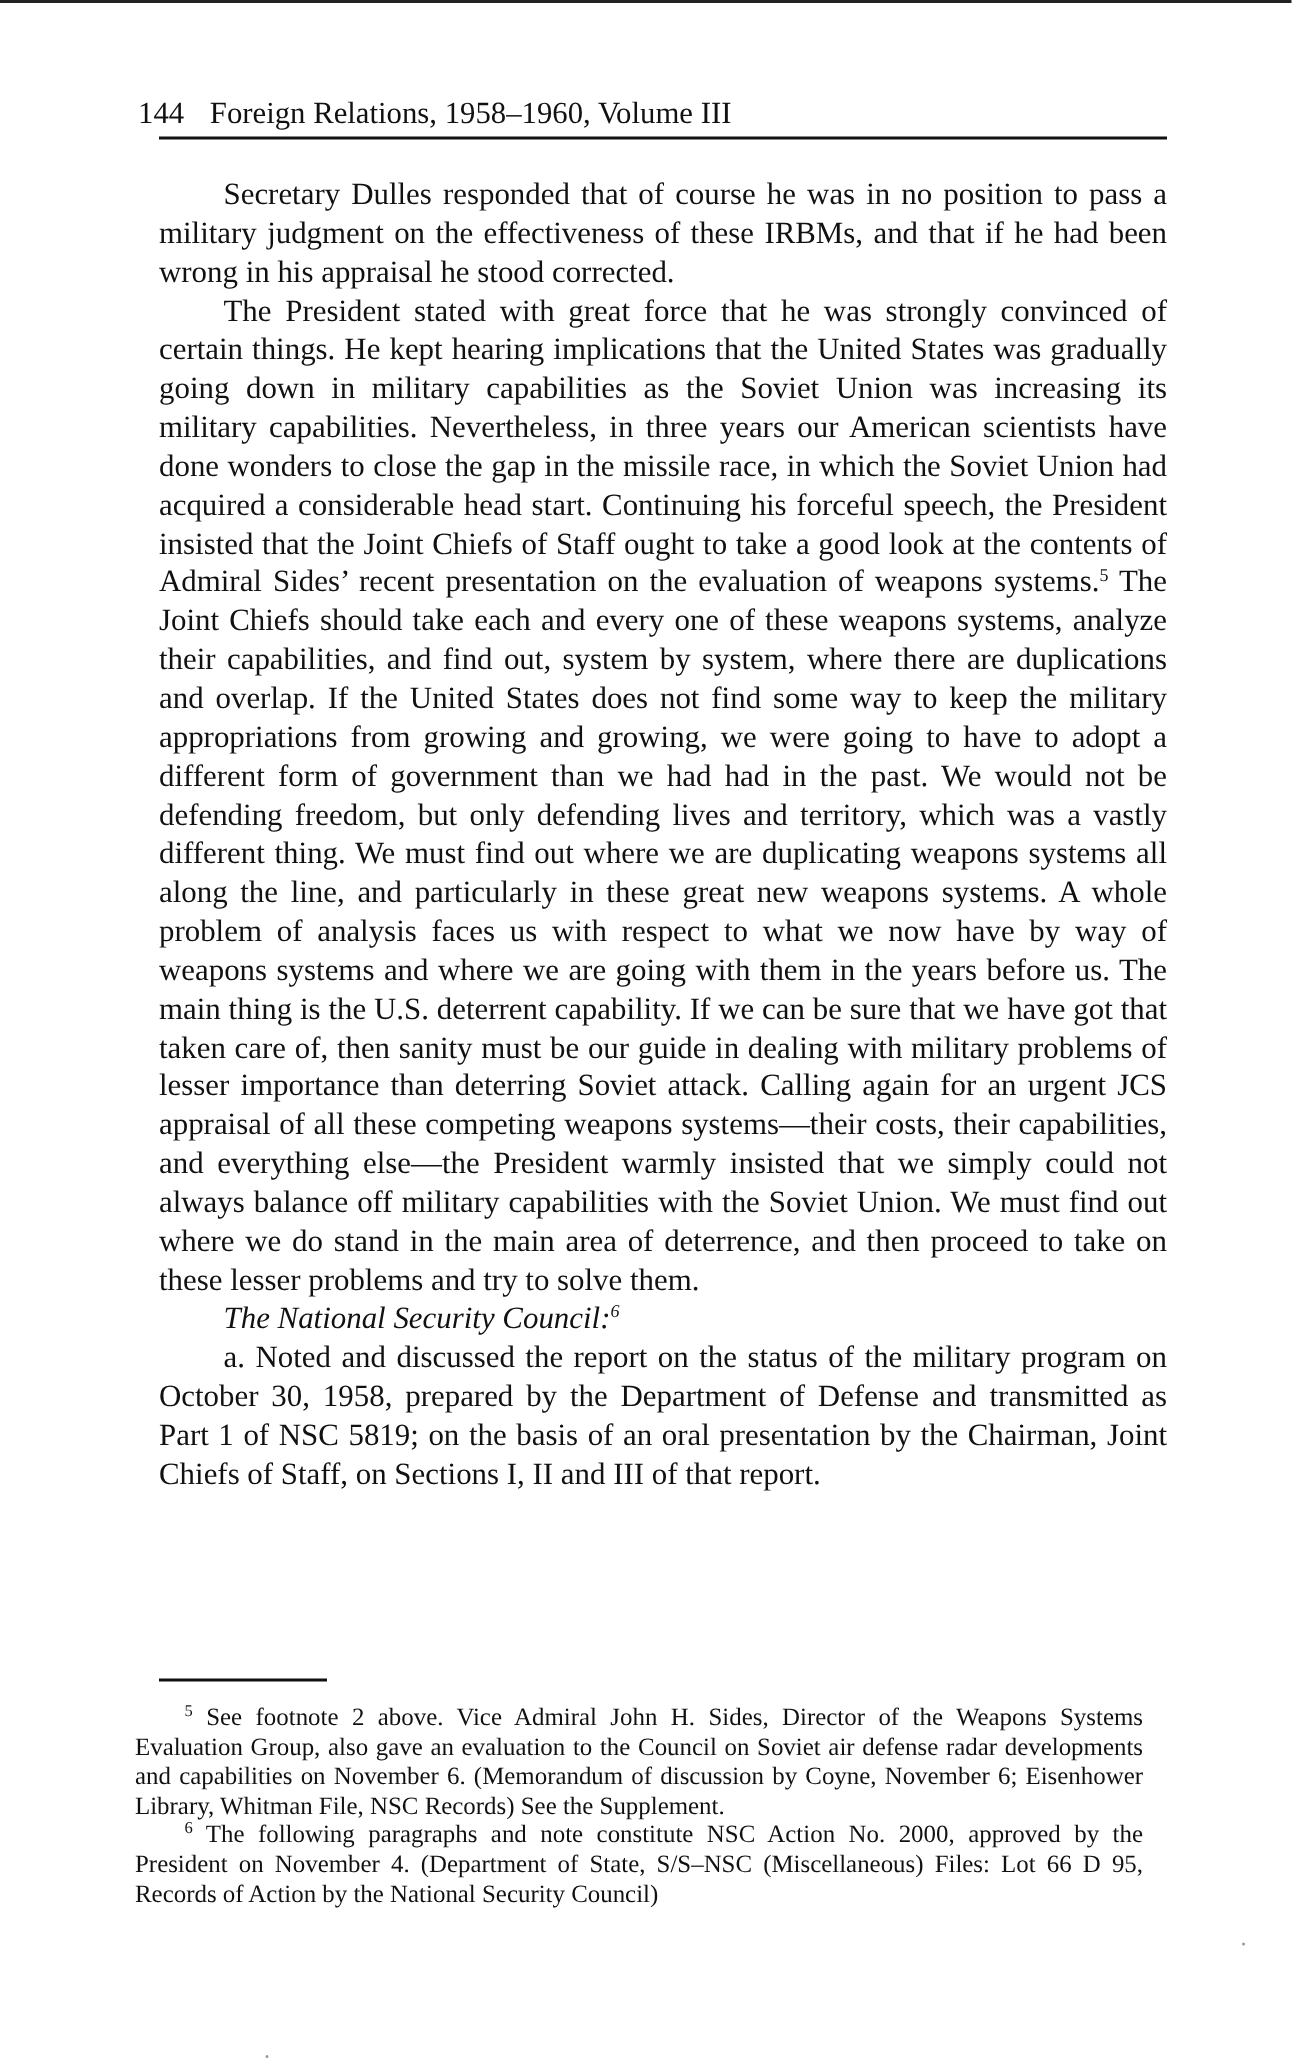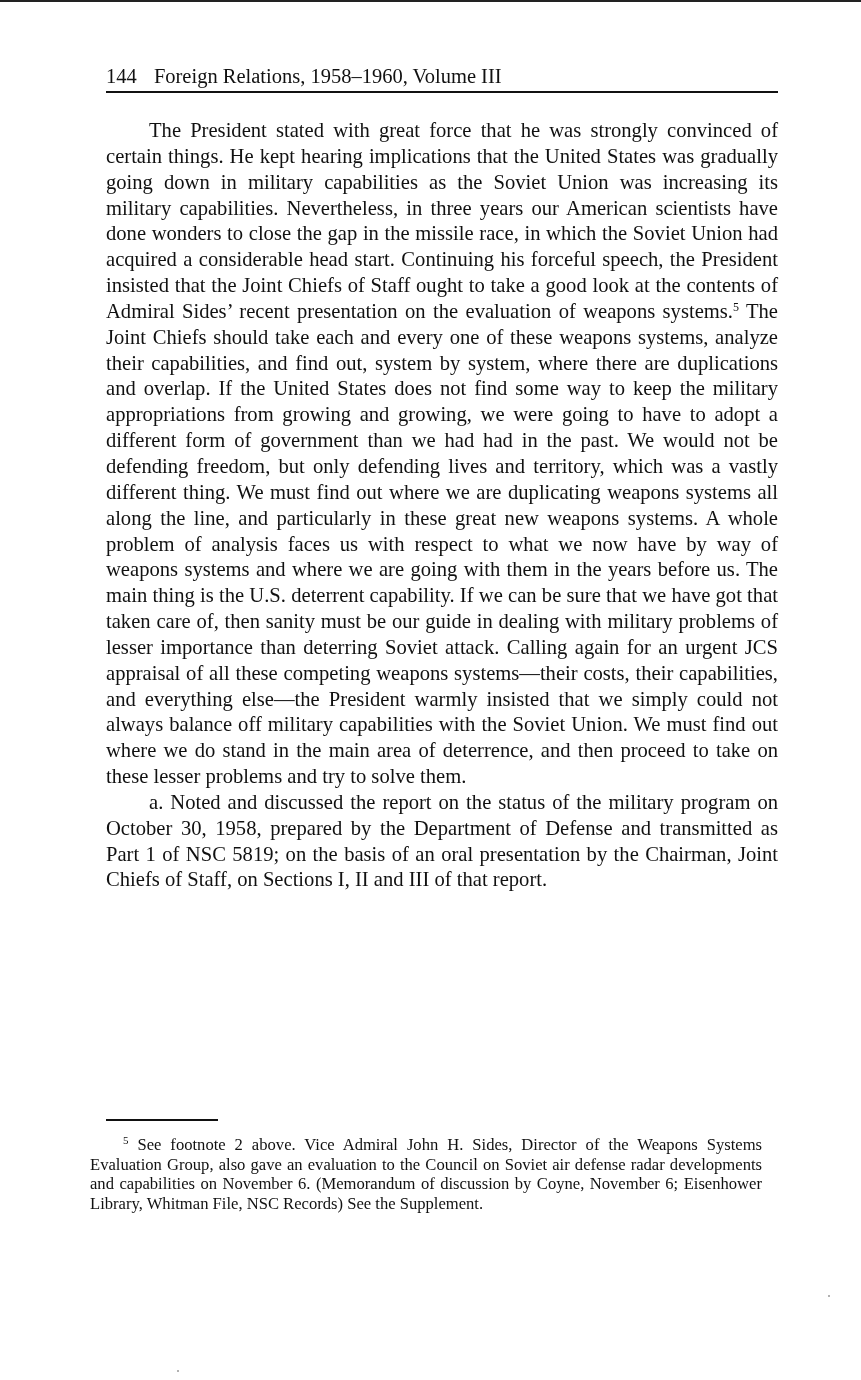--- a/index.html
+++ b/index.html
@@ -2,21 +2,21 @@
 <html><head>
 <meta charset="utf-8">
 <style>
   html, body { margin: 0; padding: 0; background: #ffffff; }
   body {
     width: 861px; height: 1380px; position: relative; overflow: hidden;
     font-family: "Liberation Serif", "DejaVu Serif", serif; color: #111111;
   }
   .top-edge { position: absolute; left: 0; top: 0; width: 861px; height: 2px; background: #222; }
   .running-head {
-    position: absolute; left: 106px; top: 62px; width: 672px;
+    position: absolute; left: 92px; top: 62px; width: 672px;
     font-size: 20.5px; line-height: 28px; white-space: nowrap;
   }
   .running-head .page-num { margin-right: 12px; }
   .head-rule { position: absolute; left: 106px; top: 91px; width: 672px; height: 2px; background: #111; }
   .body-text {
     position: absolute; left: 106px; top: 118px; width: 672px;
     font-size: 20.6px; line-height: 25.85px; text-align: justify;
     hyphens: manual;
   }
   .body-text p { margin: 0; text-indent: 43px; }
@@ -37,24 +37,27 @@
 
 <div class="top-edge"></div>
 
 <div class="running-head">
   <span class="page-num">144</span>
   <span>Foreign Relations, 1958–1960, Volume III</span>
 </div>
 <div class="head-rule"></div>
 
 <div class="body-text">
+  <p>Secretary Dulles responded that of course he was in no position to pass a military judgment on the effectiveness of these IRBMs, and that if he had been wrong in his appraisal he stood corrected.</p>
   <p><span>The President stated with great force that he was strongly convinced of certain things. He kept hearing implications that the United States was gradually going down in military capabilities as the Soviet Union was increasing its military capabilities. Nevertheless, in three years our American scientists have done wonders to close the gap in the missile race, in which the Soviet Union had acquired a considerable head start. Continuing his forceful speech, the President insisted that the Joint Chiefs of Staff ought to take a good look at the contents of Admiral Sides’ recent presentation on the evaluation of weapons systems.</span><sup class="fn">5</sup><span> The Joint Chiefs should take each and every one of these weapons systems, ana­lyze their capabilities, and find out, system by system, where there are duplications and overlap. If the United States does not find some way to keep the military appropriations from growing and growing, we were going to have to adopt a different form of government than we had had in the past. We would not be defending freedom, but only defending lives and territory, which was a vastly different thing. We must find out where we are duplicating weapons systems all along the line, and partic­ularly in these great new weapons systems. A whole problem of analysis faces us with respect to what we now have by way of weapons systems and where we are going with them in the years before us. The main thing is the U.S. deterrent capability. If we can be sure that we have got that taken care of, then sanity must be our guide in dealing with military problems of lesser importance than deterring Soviet attack. Calling again for an urgent JCS appraisal of all these competing weapons sys­tems—their costs, their capabilities, and everything else—the President warmly insisted that we simply could not always balance off military capabilities with the Soviet Union. We must find out where we do stand in the main area of deterrence, and then proceed to take on these lesser problems and try to solve them.</span></p>
+  <p class="italic-head"><span>The National Security Council:</span><sup class="fn it">6</sup></p>
   <p>a.  Noted and discussed the report on the status of the military pro­gram on October 30, 1958, prepared by the Department of Defense and transmitted as Part 1 of NSC 5819; on the basis of an oral presentation by the Chairman, Joint Chiefs of Staff, on Sections I, II and III of that report.</p>
 </div>
 
 <div class="footnote-rule"></div>
 
 <div class="footnotes">
   <p><sup>5</sup><span> See footnote 2 above. Vice Admiral John H. Sides, Director of the Weapons Systems Evaluation Group, also gave an evaluation to the Council on Soviet air defense radar devel­opments and capabilities on November 6. (Memorandum of discussion by Coyne, Novem­ber 6; Eisenhower Library, Whitman File, NSC Records) See the Supplement.</span></p>
+  <p><sup>6</sup><span> The following paragraphs and note constitute NSC Action No. 2000, approved by the President on November 4. (Department of State, S/S–NSC (Miscellaneous) Files: Lot 66 D 95, Records of Action by the National Security Council)</span></p>
 </div>
 
 <div class="speck" style="left:828px; top:1295px;"></div>
 <div class="speck" style="left:177px; top:1370px;"></div>
 
 </body></html>

